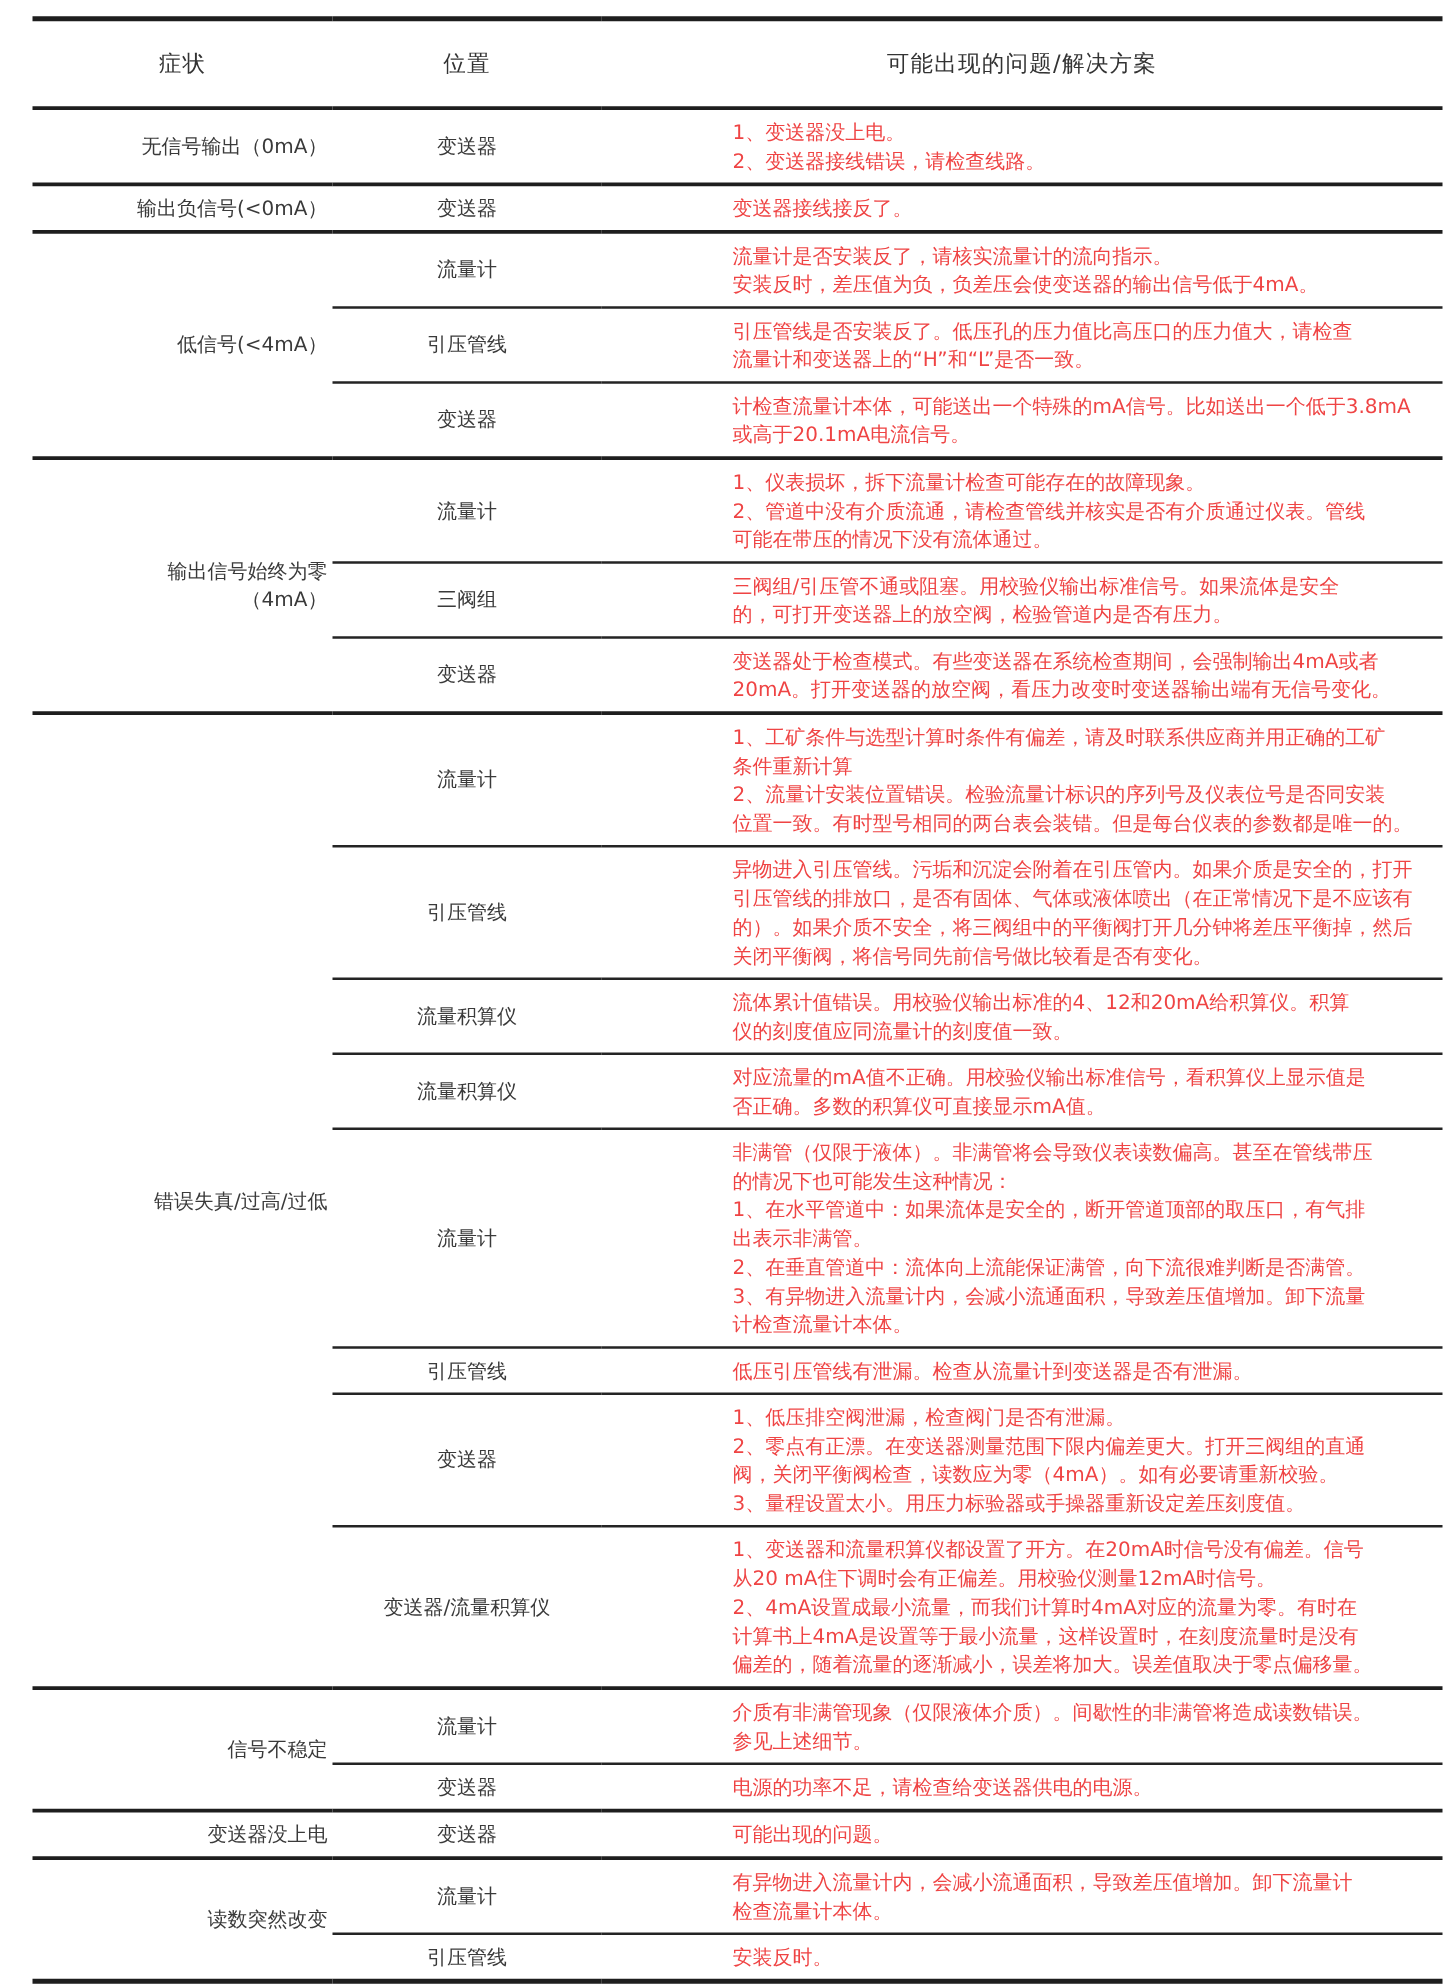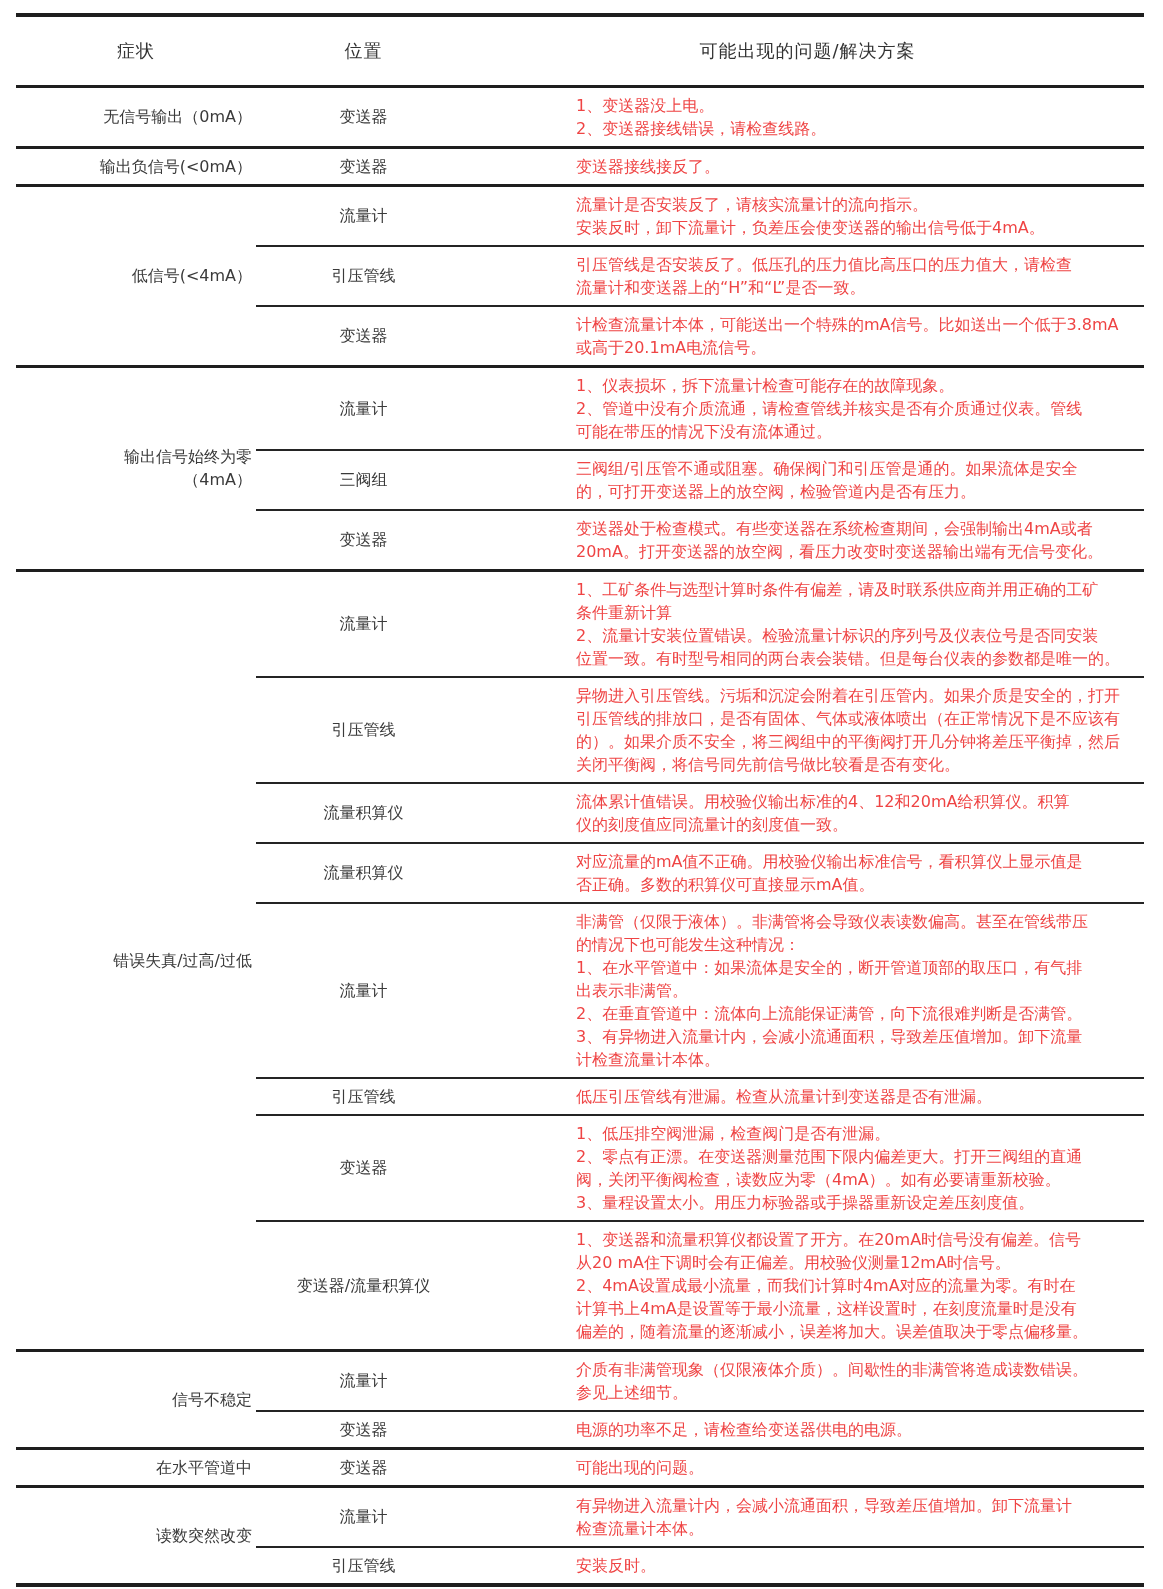--- a/index.html
+++ b/index.html
@@ -7,21 +7,21 @@
   body {
     width: 1163px;
     height: 1589px;
     font-family: "DejaVu Sans", "Liberation Sans", sans-serif;
     color: #3a3a3a;
     position: relative;
     overflow: hidden;
   }
   .sheet {
     position: absolute;
-    left: 16px;
+    left: 26px;
     top: 13px;
     width: 1128px;
   }
   table.trouble {
     width: 1128px;
     border-collapse: collapse;
     table-layout: fixed;
     border-top: 4px solid #1e1e1e;
     border-bottom: 4px solid #1e1e1e;
   }
@@ -97,21 +97,21 @@
         </tr>
         <tr class="group-end">
           <td rowspan="1" class="col-symptom">输出负信号(&lt;0mA）</td>
           <td class="col-location">变送器</td>
           <td class="col-solution">变送器接线接反了。</td>
         </tr>
         <tr class="sub-row">
           <td rowspan="3" class="col-symptom">低信号(&lt;4mA）</td>
           <td class="col-location">流量计</td>
           <td class="col-solution">流量计是否安装反了，请核实流量计的流向指示。
-安装反时，卸下流量计，负差压会使变送器的输出信号低于4mA。</td>
+安装反时，差压值为负，负差压会使变送器的输出信号低于4mA。</td>
         </tr>
         <tr class="sub-row">
           <td class="col-location">引压管线</td>
           <td class="col-solution">引压管线是否安装反了。低压孔的压力值比高压口的压力值大，请检查
 流量计和变送器上的“H”和“L”是否一致。</td>
         </tr>
         <tr class="group-end">
           <td class="col-location">变送器</td>
           <td class="col-solution">计检查流量计本体，可能送出一个特殊的mA信号。比如送出一个低于3.8mA
 或高于20.1mA电流信号。</td>
@@ -119,21 +119,21 @@
         <tr class="sub-row">
           <td rowspan="3" class="col-symptom">输出信号始终为零
 （4mA）</td>
           <td class="col-location">流量计</td>
           <td class="col-solution">1、仪表损坏，拆下流量计检查可能存在的故障现象。
 2、管道中没有介质流通，请检查管线并核实是否有介质通过仪表。管线
 可能在带压的情况下没有流体通过。</td>
         </tr>
         <tr class="sub-row">
           <td class="col-location">三阀组</td>
-          <td class="col-solution">三阀组/引压管不通或阻塞。确保阀门和引压管是通的。如果流体是安全
+          <td class="col-solution">三阀组/引压管不通或阻塞。用校验仪输出标准信号。如果流体是安全
 的，可打开变送器上的放空阀，检验管道内是否有压力。</td>
         </tr>
         <tr class="group-end">
           <td class="col-location">变送器</td>
           <td class="col-solution">变送器处于检查模式。有些变送器在系统检查期间，会强制输出4mA或者
 20mA。打开变送器的放空阀，看压力改变时变送器输出端有无信号变化。</td>
         </tr>
         <tr class="sub-row">
           <td rowspan="8" class="col-symptom">错误失真/过高/过低</td>
           <td class="col-location">流量计</td>
@@ -192,21 +192,21 @@
           <td rowspan="2" class="col-symptom">信号不稳定</td>
           <td class="col-location">流量计</td>
           <td class="col-solution">介质有非满管现象（仅限液体介质）。间歇性的非满管将造成读数错误。
 参见上述细节。</td>
         </tr>
         <tr class="group-end">
           <td class="col-location">变送器</td>
           <td class="col-solution">电源的功率不足，请检查给变送器供电的电源。</td>
         </tr>
         <tr class="group-end">
-          <td rowspan="1" class="col-symptom">在水平管道中</td>
+          <td rowspan="1" class="col-symptom">变送器没上电</td>
           <td class="col-location">变送器</td>
           <td class="col-solution">可能出现的问题。</td>
         </tr>
         <tr class="sub-row">
           <td rowspan="2" class="col-symptom">读数突然改变</td>
           <td class="col-location">流量计</td>
           <td class="col-solution">有异物进入流量计内，会减小流通面积，导致差压值增加。卸下流量计
 检查流量计本体。</td>
         </tr>
         <tr class="group-end">

